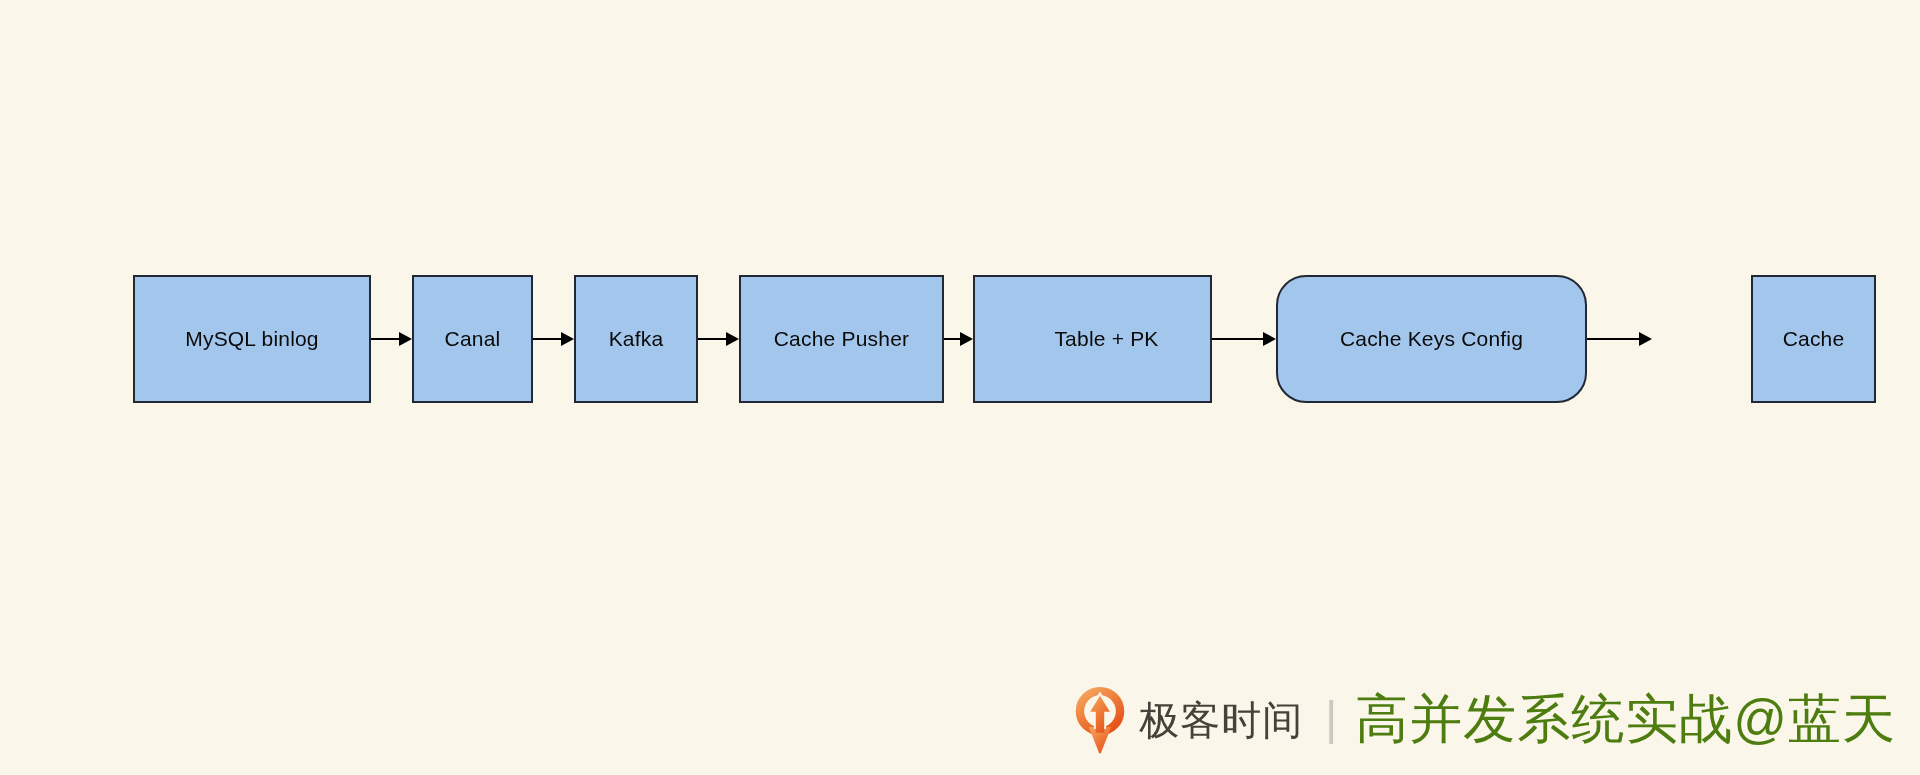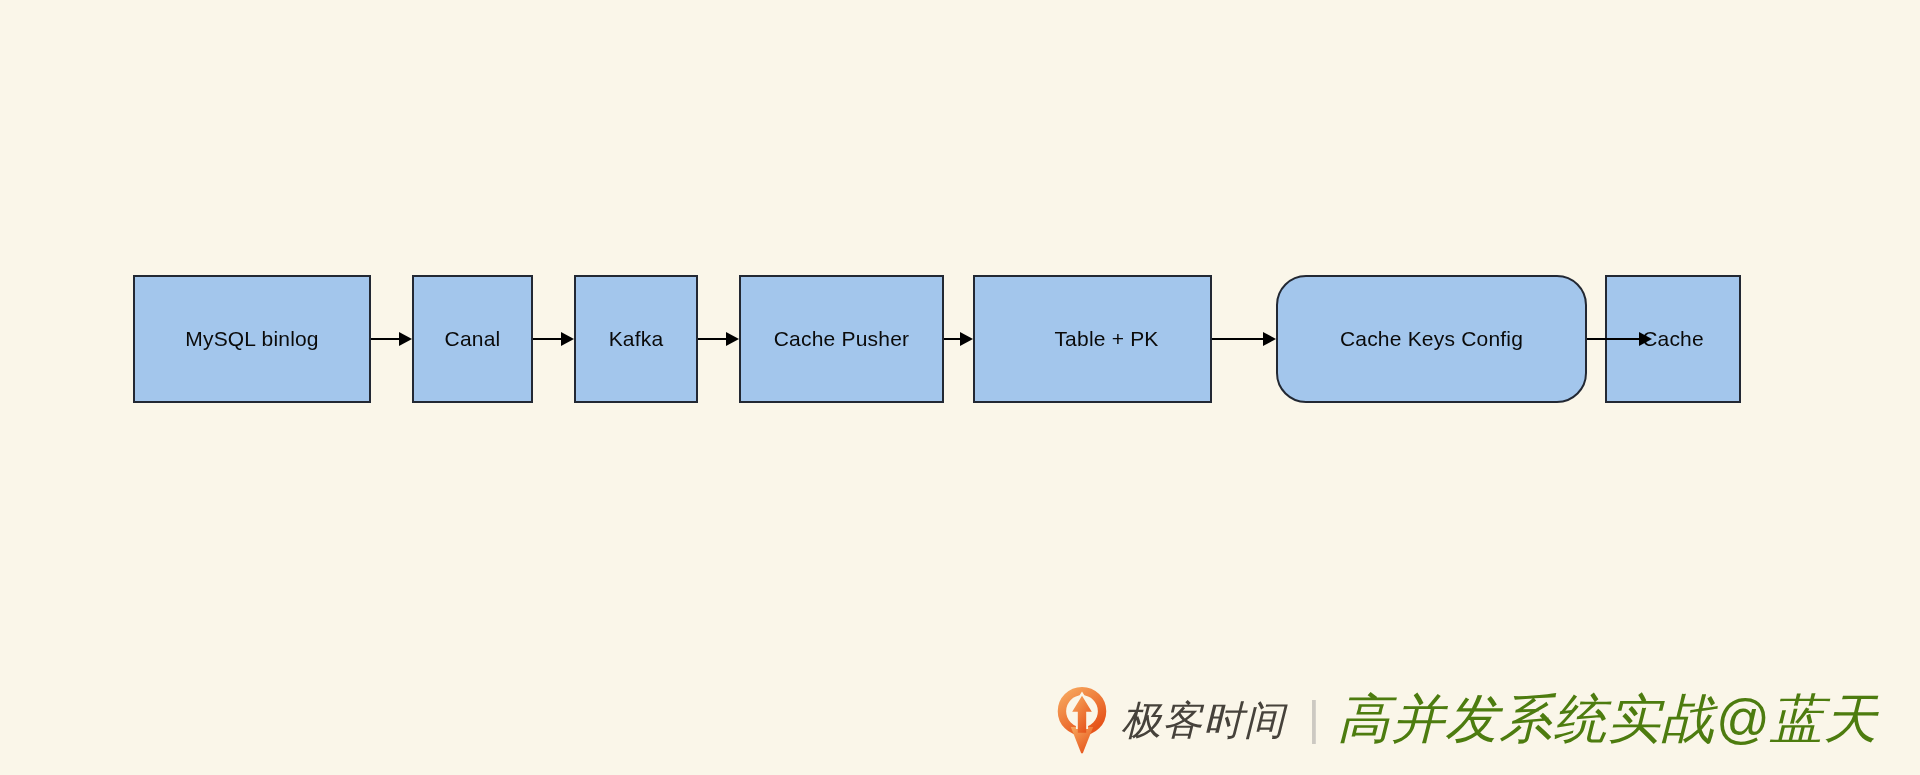--- a/index.html
+++ b/index.html
@@ -29,21 +29,21 @@
     color: #0a0a0a;
     letter-spacing: 0.2px;
     white-space: nowrap;
   }
   .n1 { left: 133px;  width: 238px; }
   .n2 { left: 412px;  width: 121px; }
   .n3 { left: 574px;  width: 124px; }
   .n4 { left: 739px;  width: 205px; text-align: right; }
   .n5 { left: 973px;  width: 239px; padding-left: 28px; }
   .n6 { left: 1276px; width: 311px; border-radius: 30px; }
-  .n7 { left: 1565px; width: 136px; margin-left: 40px; }
+  .n7 { left: 1711px; width: 125px; margin-left: 40px; }
   
   .connector {
     position: absolute;
     top: 332px;
     height: 14px;
   }
   .connector .line {
     position: absolute;
     left: 0;
     right: 10px;
@@ -63,27 +63,26 @@
   }
   .c1 { left: 371px;  width: 41px; }
   .c2 { left: 533px;  width: 41px; }
   .c3 { left: 698px;  width: 41px; }
   .c4 { left: 944px;  width: 29px; }
   .c5 { left: 1212px; width: 64px; }
   .c6 { left: 1587px; width: 65px; }
   
   .watermark {
     position: absolute;
-    right: 42px;
+    right: 24px;
     top: 678px;
     height: 84px;
     display: flex;
     align-items: center;
     user-select: none;
-    font-style: italic;
   }
   .watermark .logo {
     width: 56px;
     height: 75px;
     margin-right: 11px;
     flex: 0 0 auto;
   }
   .wm-brand {
     font-size: 40px;
     font-weight: 500;

